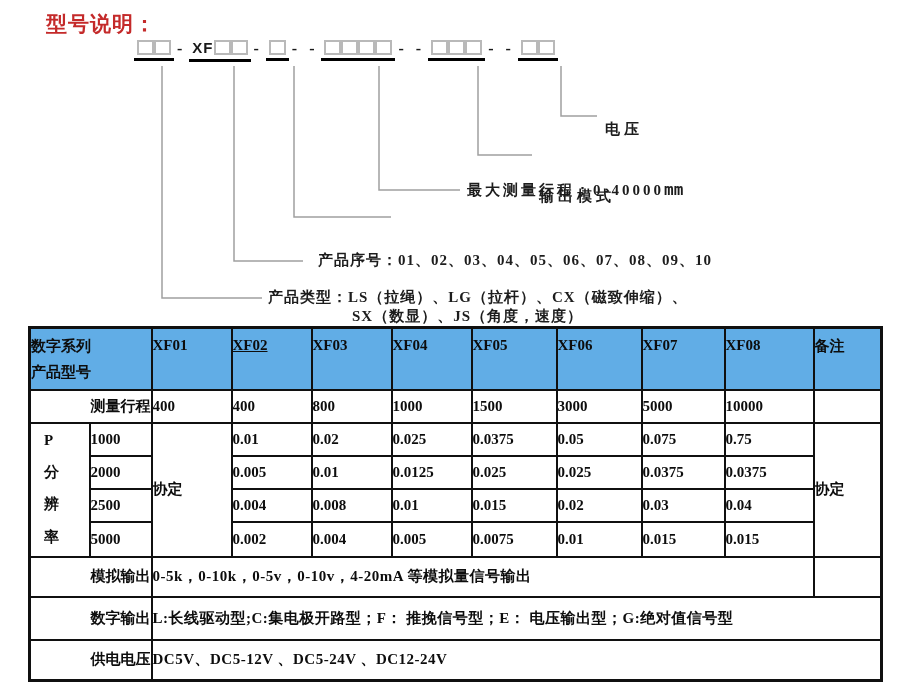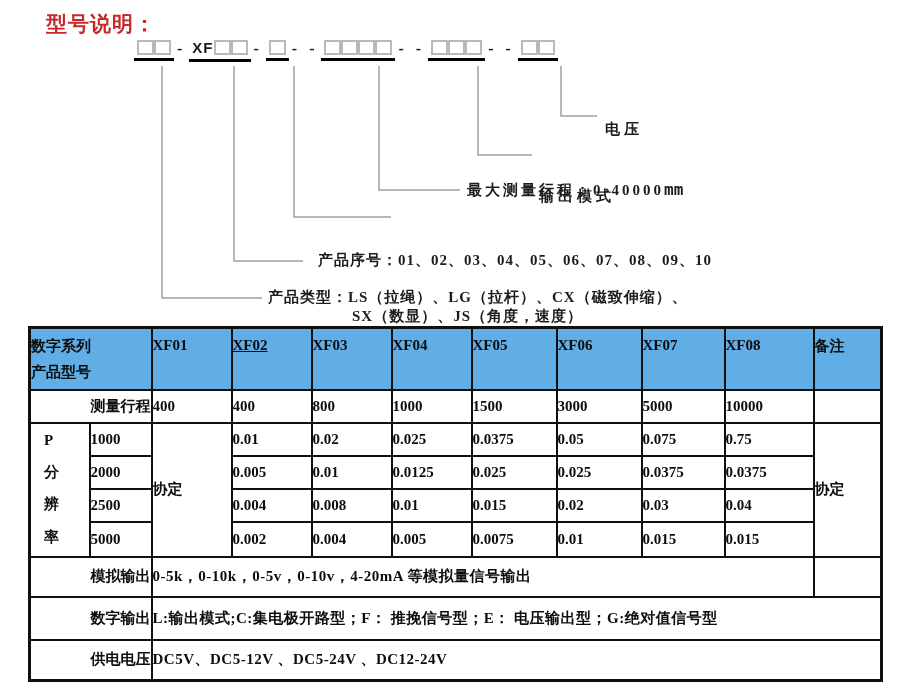--- a/index.html
+++ b/index.html
@@ -214,21 +214,21 @@
       <td class="cell-val">0.015</td>
       <td class="cell-val">0.015</td>
     </tr>
     <tr style="height:40px">
       <td colspan="2" class="cell-left">模拟输出</td>
       <td colspan="8" class="long-val">0-5k，0-10k，0-5v，0-10v，4-20mA 等模拟量信号输出</td>
       <td></td>
     </tr>
     <tr style="height:43px">
       <td colspan="2" class="cell-left">数字输出</td>
-      <td colspan="9" class="long-val">L:输出模式;C:集电极开路型；F： 推挽信号型；E： 电压输出型；G:绝对值信号型</td>
+      <td colspan="9" class="long-val">L:长线驱动型;C:集电极开路型；F： 推挽信号型；E： 电压输出型；G:绝对值信号型</td>
     </tr>
     <tr style="height:41px">
       <td colspan="2" class="cell-left">供电电压</td>
       <td colspan="9" class="long-val">DC5V、DC5-12V 、DC5-24V 、DC12-24V</td>
     </tr>
   </tbody>
     </table>
 
 </div>
 

